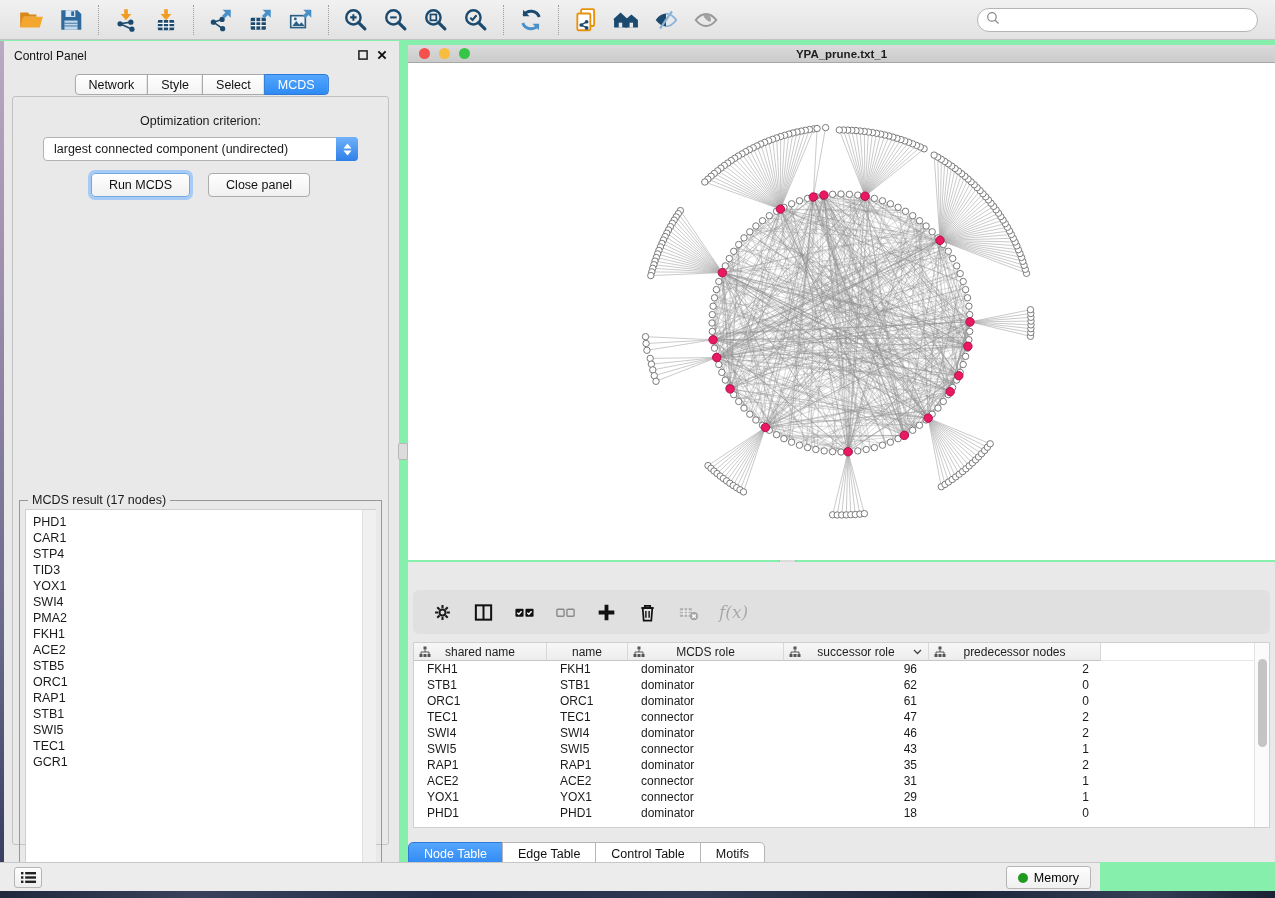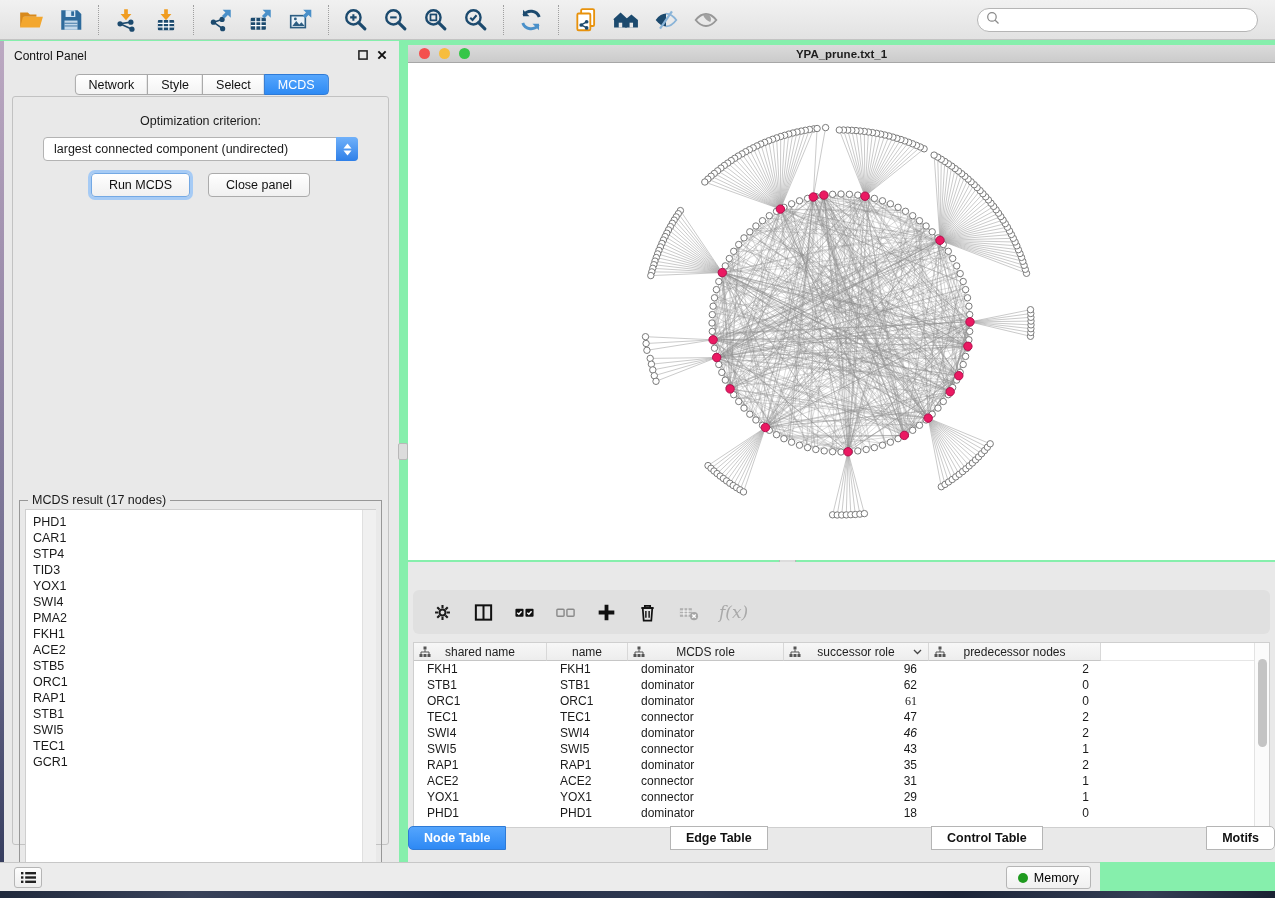--- a/index.html
+++ b/index.html
@@ -90,21 +90,21 @@
         border-right:1px solid #d8d8d8;border-bottom:1px solid #c6c6c6;display:flex;
         align-items:center;justify-content:center;gap:5px;font-size:12px;color:#222;position:relative;}
   .tcol svg.hicon{width:12px;height:12px;position:absolute;left:5px;}
   .tcol svg.sort{width:9px;height:6px;position:absolute;right:6px;}
   .trow{display:flex;height:16px;line-height:16px;font-size:12px;}
   .tcell{box-sizing:border-box;white-space:nowrap;overflow:hidden;}
   .tcell.left{padding-left:13px;text-align:left;}
   .tcell.right{padding-right:12px;text-align:right;}
   .tp-scroll{position:absolute;right:0;top:0;bottom:0;width:14px;background:#fbfbfb;border-left:1px solid #e3e3e3;}
   .tp-thumb{position:absolute;right:2px;top:16px;width:9px;height:88px;background:#c4c4c4;border-radius:5px;}
-  .tp-tabs{position:absolute;left:0;top:264px;width:100%;display:flex;justify-content:space-between;font-weight:bold;}
+  .tp-tabs{position:absolute;left:0;top:280px;width:100%;display:flex;justify-content:flex-start;}
   .ftab{box-sizing:border-box;height:24px;padding:4px 15px 0;background:#fff;border:1px solid #b5b5b5;
         margin-left:-1px;font-size:12.5px;color:#111;}
   .ftab:first-child{border-radius:5px 0 0 5px;margin-left:0;}
   .ftab:last-child{border-radius:0 5px 5px 0;}
   .ftab.active{background:linear-gradient(#54a5fd,#2e89f4);border-color:#2e7ad6;color:#fff;}
   
   .statusbar{position:absolute;left:0;top:862px;width:1100px;height:29px;box-sizing:border-box;
              background:#ececec;border-top:1px solid #c7c7c7;}
   .list-btn{position:absolute;left:14px;top:4px;width:28px;height:21px;box-sizing:border-box;
             background:linear-gradient(#fdfdfd,#eeeeee);border:1px solid #b5b5b5;border-radius:3px;
@@ -1461,35 +1461,35 @@
             <div class="tcell left" style="width: 133px;">STB1</div>
             <div class="tcell left" style="width: 81px;">STB1</div>
             <div class="tcell left" style="width: 156px;">dominator</div>
             <div class="tcell right" style="width: 145px;">62</div>
             <div class="tcell right" style="width: 172px;">0</div>
           </div>
           <div class="trow">
             <div class="tcell left" style="width: 133px;">ORC1</div>
             <div class="tcell left" style="width: 81px;">ORC1</div>
             <div class="tcell left" style="width: 156px;">dominator</div>
-            <div class="tcell right" style="width: 145px; font-family: Liberation Serif, serif;">61</div>
+            <div class="tcell right" style="width: 145px;">61</div>
             <div class="tcell right" style="width: 172px;">0</div>
           </div>
           <div class="trow">
             <div class="tcell left" style="width: 133px;">TEC1</div>
             <div class="tcell left" style="width: 81px;">TEC1</div>
             <div class="tcell left" style="width: 156px;">connector</div>
             <div class="tcell right" style="width: 145px;">47</div>
             <div class="tcell right" style="width: 172px;">2</div>
           </div>
           <div class="trow">
             <div class="tcell left" style="width: 133px;">SWI4</div>
             <div class="tcell left" style="width: 81px;">SWI4</div>
             <div class="tcell left" style="width: 156px;">dominator</div>
-            <div class="tcell right" style="width: 145px; font-style: italic;">46</div>
+            <div class="tcell right" style="width: 145px;">46</div>
             <div class="tcell right" style="width: 172px;">2</div>
           </div>
           <div class="trow">
             <div class="tcell left" style="width: 133px;">SWI5</div>
             <div class="tcell left" style="width: 81px;">SWI5</div>
             <div class="tcell left" style="width: 156px;">connector</div>
             <div class="tcell right" style="width: 145px;">43</div>
             <div class="tcell right" style="width: 172px;">1</div>
           </div>
           <div class="trow">

